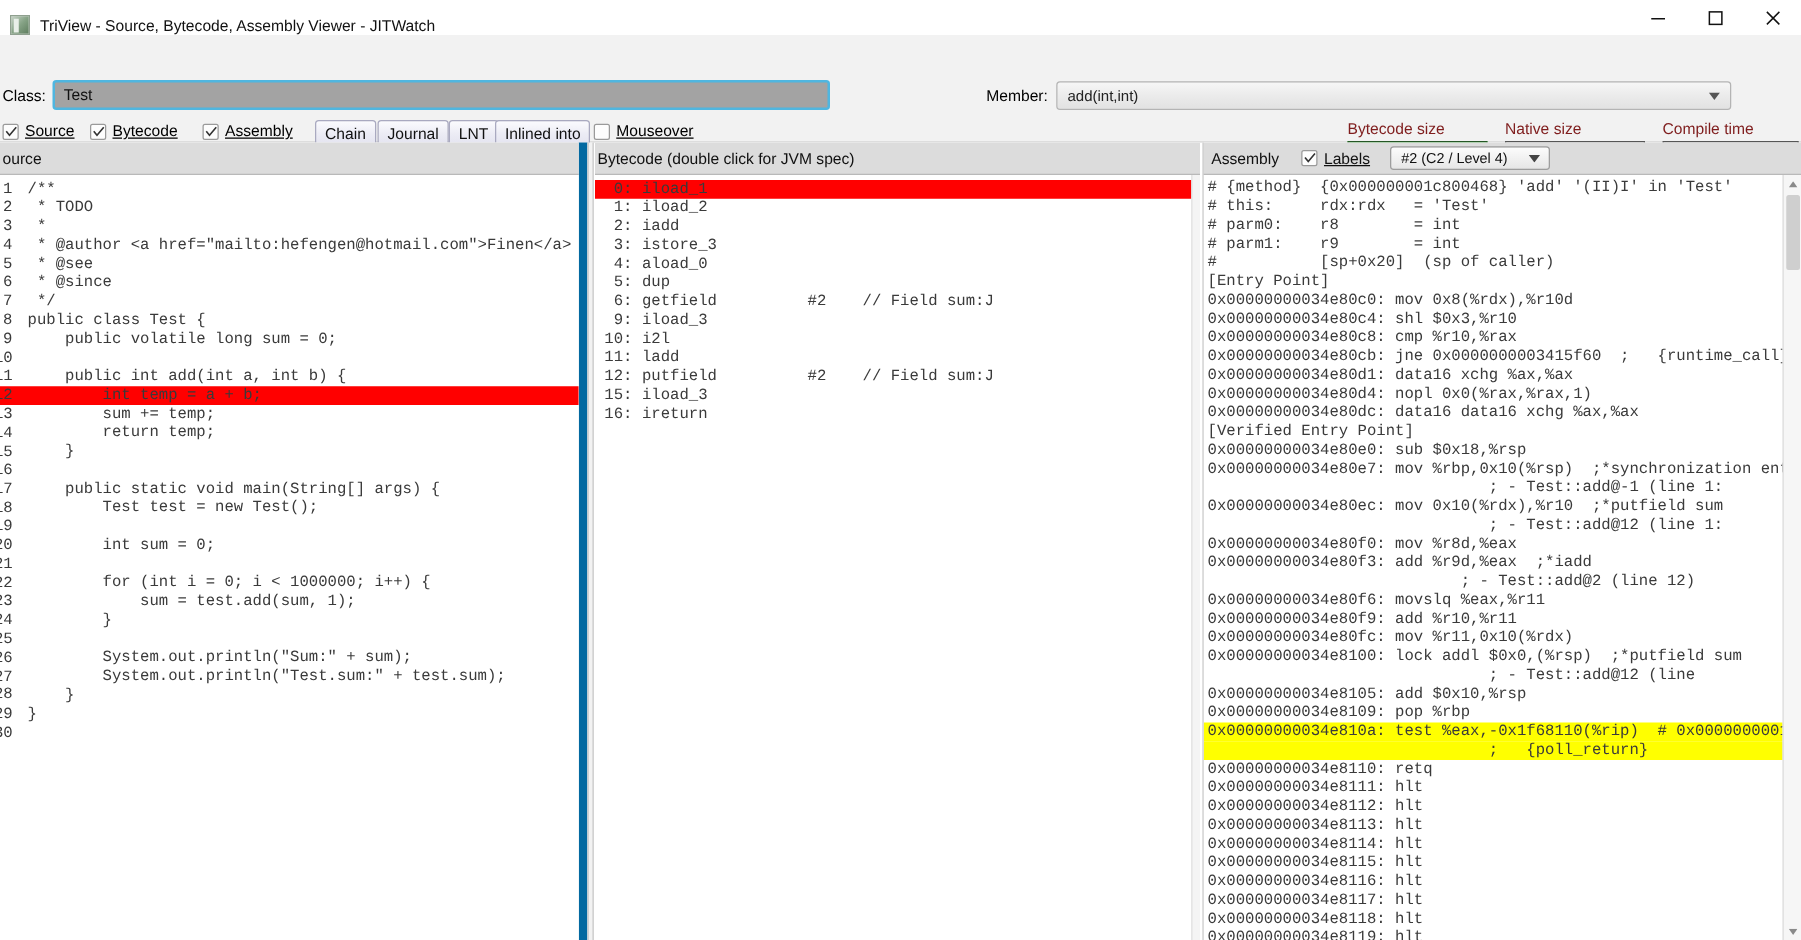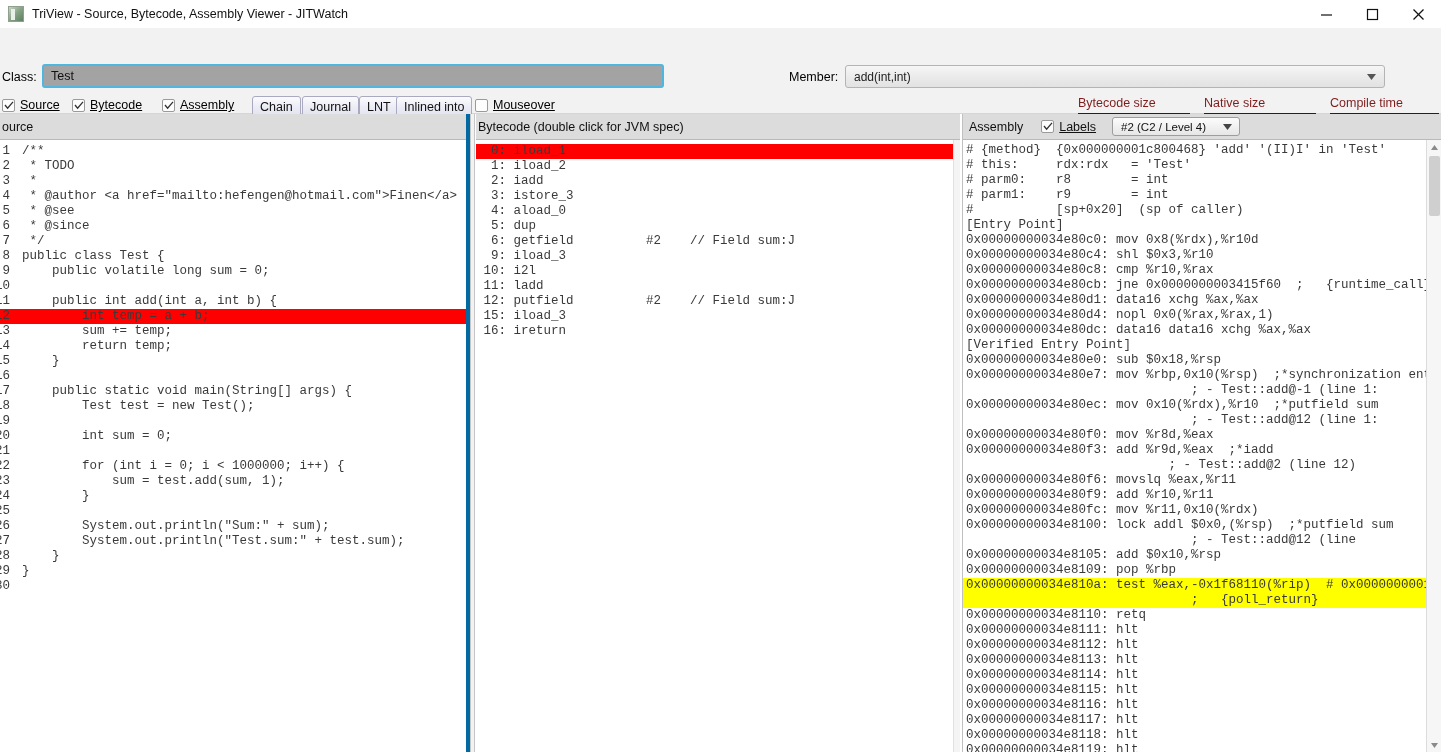--- a/index.html
+++ b/index.html
@@ -11,21 +11,21 @@
     font-family: "Liberation Sans", sans-serif;
     font-size: 12px;
     color: #000000;
   }
   #app { position: relative; width: 1441px; height: 752px; }
 
   
   .titlebar {
     position: absolute; left: 0; top: 0; width: 1441px; height: 28px;
     background: #ffffff;
-    display: flex; align-items: center;
+    display: flex; align-items: flex-end;
   }
   .title-icon {
     width: 16px; height: 16px; margin-left: 8px; margin-right: 8px;
     flex: 0 0 auto;
     background: linear-gradient(135deg,#c8d4c8 0%,#86a386 50%,#5e7d5e 100%);
     border: 1px solid #8fa08f;
     position: relative;
   }
   .title-icon::after {
     content: ""; position: absolute; left: 2px; top: 2px;
@@ -126,21 +126,21 @@
     font-family: "Liberation Mono", monospace;
     font-size: 12.5px; line-height: 15px;
     color: #3a3a3a;
   }
   .panel-sep {
     position: absolute; top: 114px; width: 5px; height: 638px;
     background: #f2f2f2; border-left: 1px solid #c6c6c6; border-right: 1px solid #c6c6c6;
   }
 
   
-  #panel-source { left: 0; width: 470px; border-right: 4px solid #0369a1; }
+  #panel-source { left: 0; width: 470px; border-right: 7px solid #0369a1; }
   #panel-source .panel-body { padding-top: 4px; }
   .src-line { display: flex; height: 15px; white-space: pre; }
   .src-line.hl { background: #ff0000; }
   .src-num {
     width: 10px; flex: 0 0 10px; text-align: right; color: #3a3a3a;
     overflow: hidden; direction: rtl;
   }
   .src-code { padding-left: 12px; flex: 1 1 auto; }
 
   

